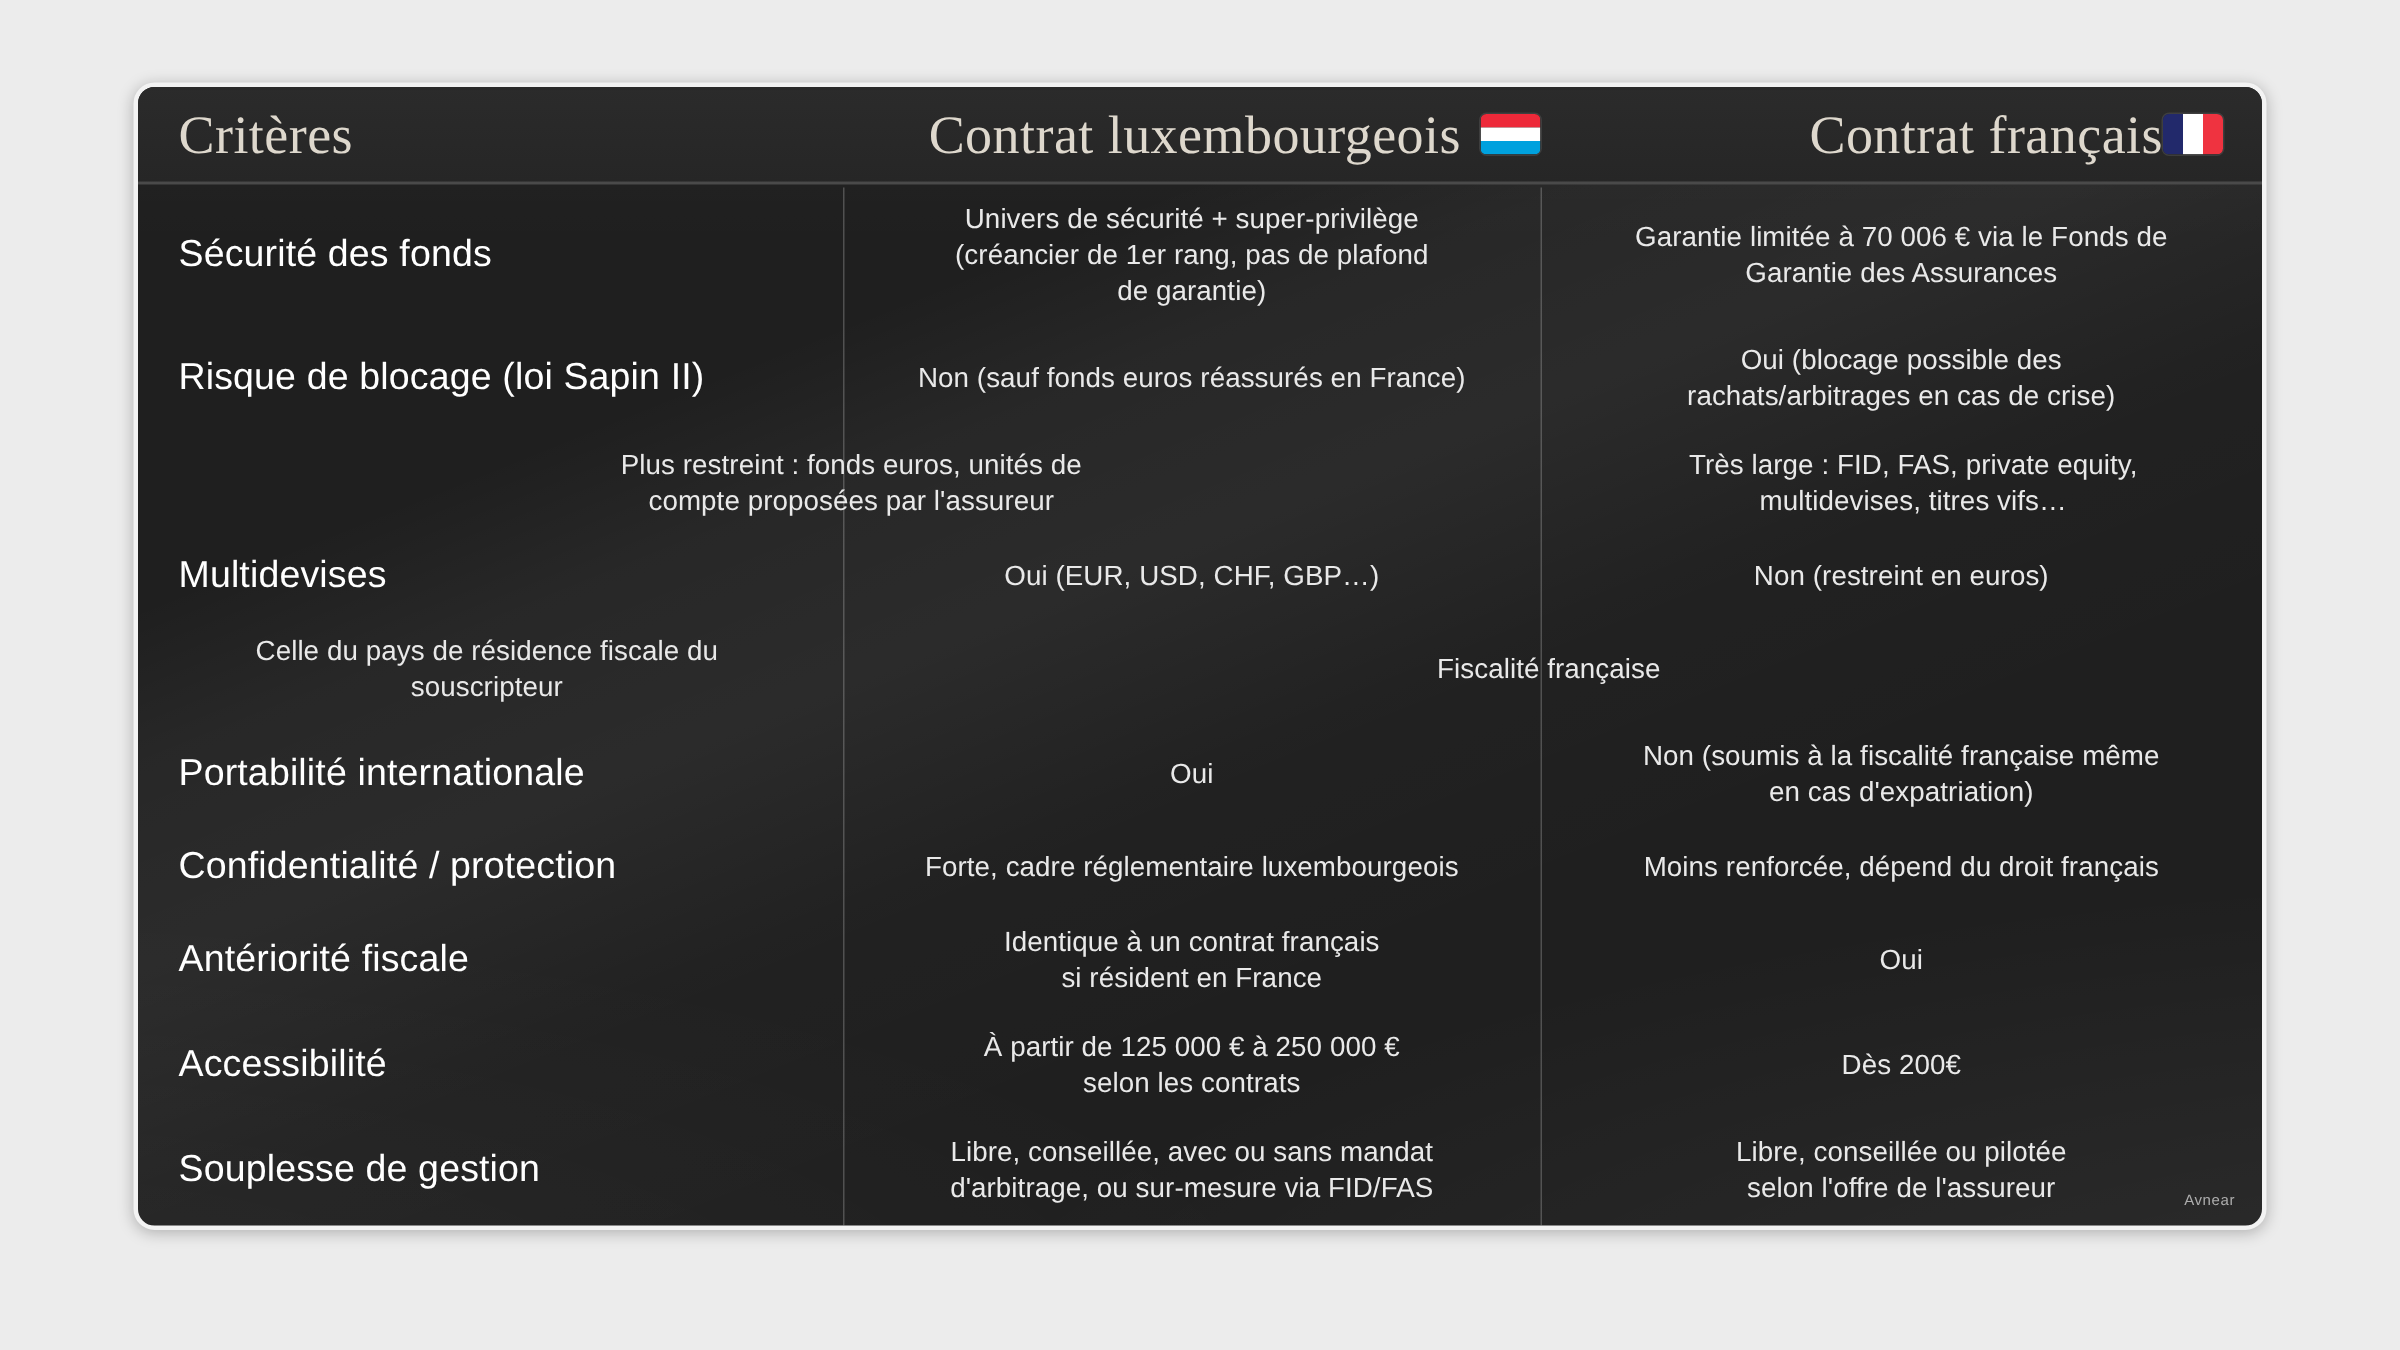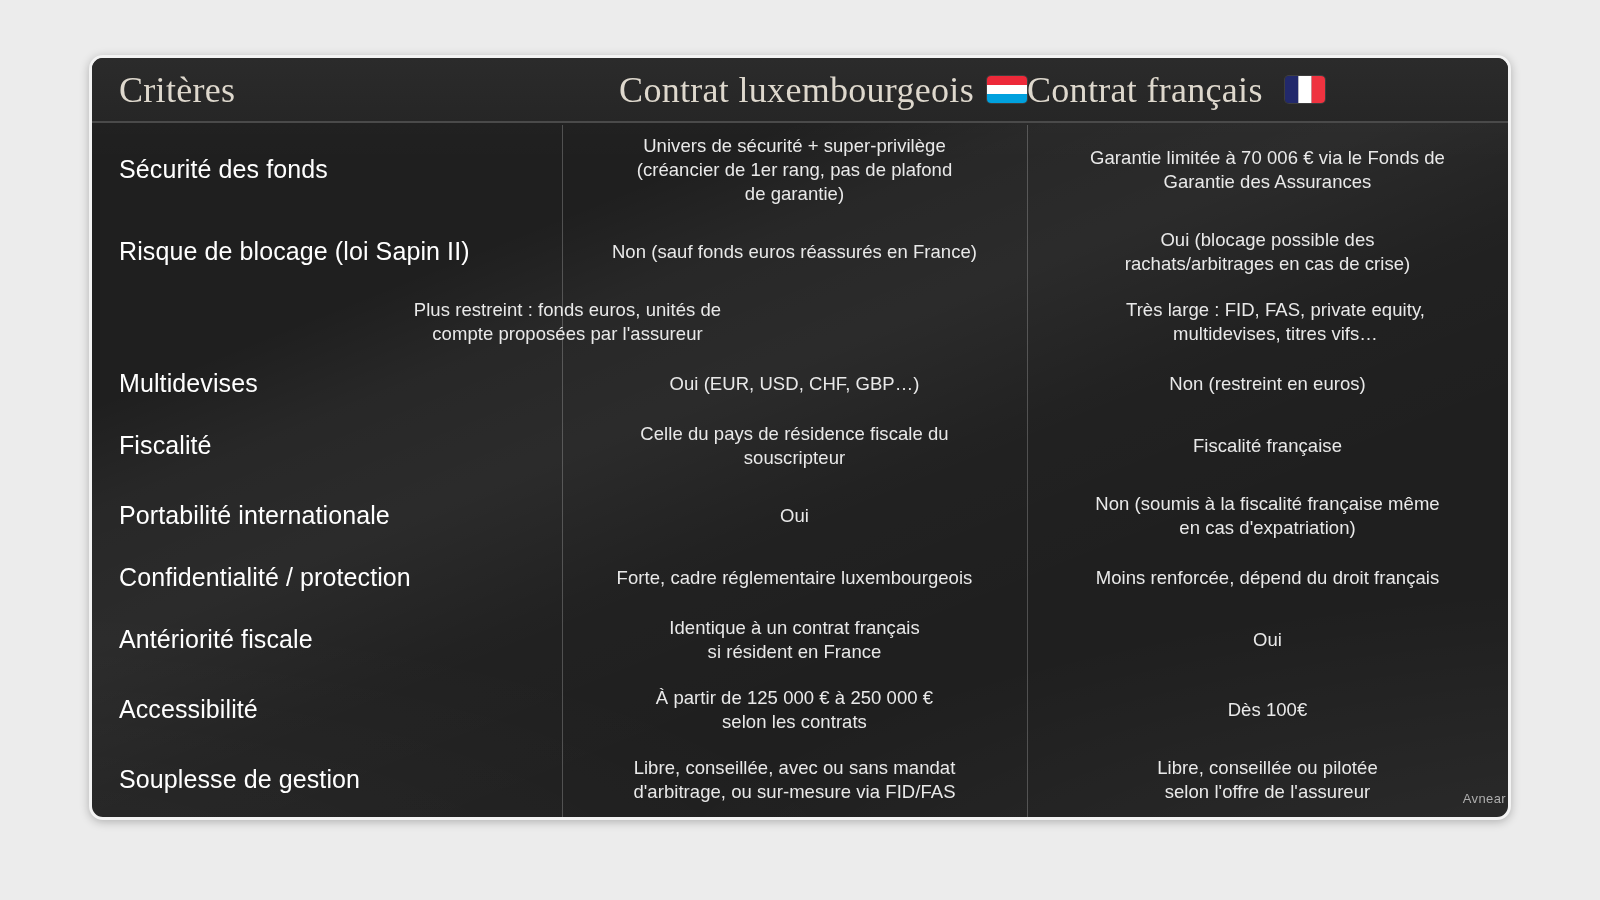--- a/index.html
+++ b/index.html
@@ -79,21 +79,21 @@
     background: linear-gradient(to bottom, #2b2b2b 0%, #262626 100%);
     border-bottom: 2px solid #4a4a4a;
   }
   .h-cell {
     display: flex;
     align-items: center;
     height: 100%;
   }
   .h-cell.crit { width: 470px; padding-left: 27px; }
   .h-cell.mid  { width: 465px; justify-content: flex-end; gap: 13px; }
-  .h-cell.fr   { flex: 1; justify-content: flex-start; gap: 22px; padding-right: 26px; }
+  .h-cell.fr   { flex: 1; justify-content: flex-end; padding-right: 26px; }
 
   .h-title {
     font-family: "Liberation Serif", serif;
     font-size: 36px;
     letter-spacing: 0.3px;
     color: #ded8cd;
     white-space: nowrap;
   }
 
   
@@ -162,24 +162,24 @@
     background: rgba(255,255,255,0.22);
     z-index: 4;
     pointer-events: none;
   }
   #vdiv1 { left: 470px; }
   #vdiv2 { left: 935px; }
 
   
   #watermark {
     position: absolute;
-    right: 2px;
+    right: 18px;
     bottom: 11px;
     z-index: 6;
-    font-size: 13px;
+    font-size: 10px;
     color: #b9b9b9;
     letter-spacing: 0.4px;
     opacity: 0.92;
     text-align: right;
   }
 </style>
 </head>
 <body>
 
 <div id="stage">
@@ -262,23 +262,20 @@
             <span class="crit-text">Multidevises</span>
           </div>
           <div class="cell val">
             <span class="val-text">Oui (EUR, USD, CHF, GBP…)</span>
           </div>
           <div class="cell val last">
             <span class="val-text">Non (restreint en euros)</span>
           </div>
         </div>
         <div class="row">
-          <div class="cell crit">
-            <span class="crit-text">Fiscalité</span>
-          </div>
           <div class="cell val">
             <span class="val-text">Celle du pays de résidence fiscale du
 souscripteur</span>
           </div>
           <div class="cell val last">
             <span class="val-text">Fiscalité française</span>
           </div>
         </div>
         <div class="row">
           <div class="cell crit">
@@ -317,21 +314,21 @@
         </div>
         <div class="row">
           <div class="cell crit">
             <span class="crit-text">Accessibilité</span>
           </div>
           <div class="cell val">
             <span class="val-text">À partir de 125 000 € à 250 000 €
 selon les contrats</span>
           </div>
           <div class="cell val last">
-            <span class="val-text">Dès 100€</span>
+            <span class="val-text">Dès 200€</span>
           </div>
         </div>
         <div class="row">
           <div class="cell crit">
             <span class="crit-text">Souplesse de gestion</span>
           </div>
           <div class="cell val">
             <span class="val-text">Libre, conseillée, avec ou sans mandat
 d'arbitrage, ou sur-mesure via FID/FAS</span>
           </div>

